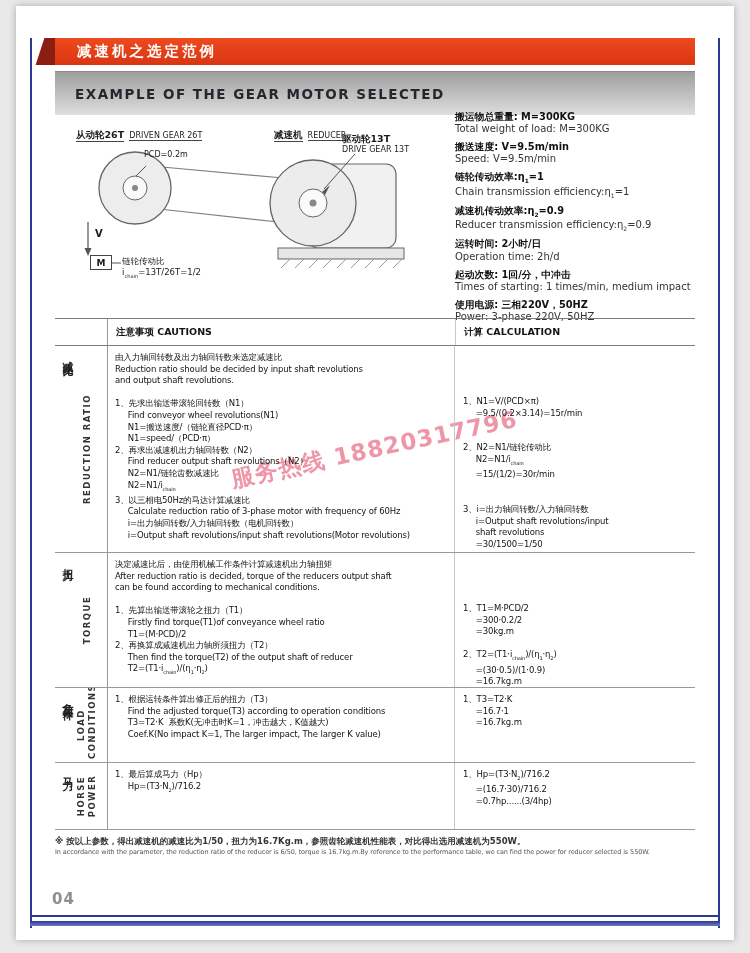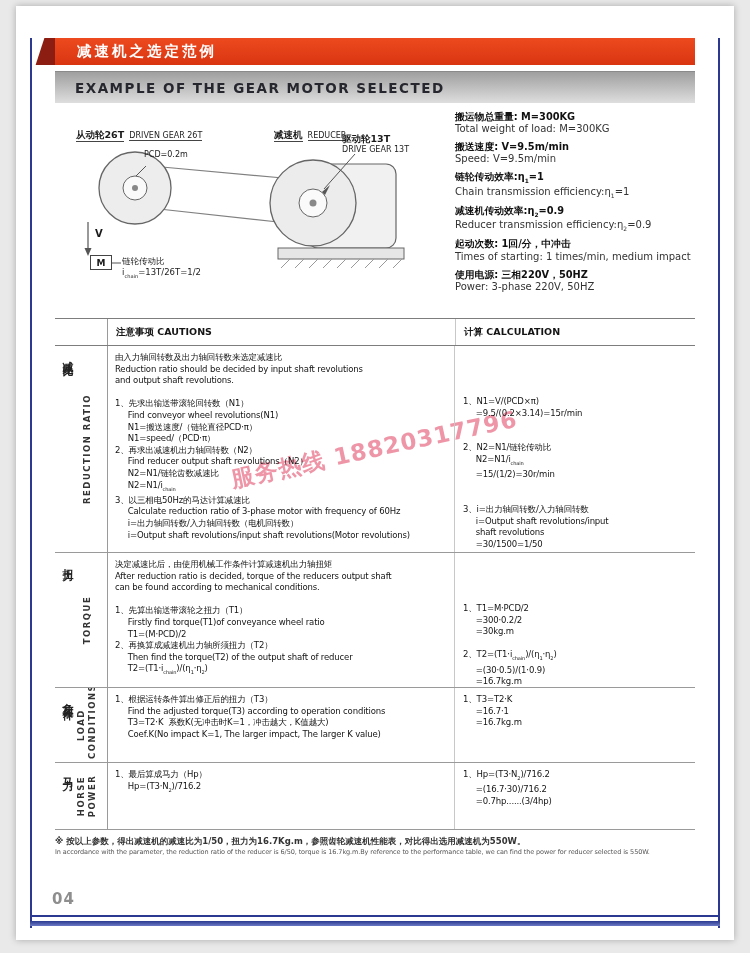--- a/index.html
+++ b/index.html
@@ -11,21 +11,21 @@
   
   .vline { position:absolute; top:38px; width:2px; height:890px; background:#2b3990; }
   .vline.left { left:30px; } .vline.right { left:718px; }
   .bline1 { position:absolute; left:30px; top:915px; width:690px; height:2px; background:#2b3990; }
   .bline2 { position:absolute; left:30px; top:921px; width:690px; height:5px; background:linear-gradient(180deg,#2b3990,#6a79c4); }
 
   
   .banner-red { position:absolute; left:55px; top:38px; width:640px; height:27px; background:linear-gradient(180deg,#ee4a1f,#d93511); display:flex; align-items:center; padding-left:22px; }
   .banner-corner { position:absolute; left:40px; top:38px; width:30px; height:27px; background:#8c1d12; transform:skewX(-18deg); }
   .banner-red .t { position:relative; color:#fff; font-weight:bold; font-size:14.5px; letter-spacing:3px; }
-  .banner-gray { position:absolute; left:55px; top:71px; width:640px; height:32px; background:linear-gradient(180deg,#9f9f9f,#dedede); display:flex; align-items:center; padding-left:20px; border-top:1px solid #8a8a8a; }
+  .banner-gray { position:absolute; left:55px; top:71px; width:640px; height:44px; background:linear-gradient(180deg,#9f9f9f,#dedede); display:flex; align-items:center; padding-left:20px; border-top:1px solid #8a8a8a; }
   .banner-gray .t { color:#26262e; font-weight:bold; font-size:13.5px; letter-spacing:1.5px; }
 
   
   .diagram { position:absolute; left:50px; top:110px; width:400px; height:205px; }
   .diagram svg { position:absolute; left:0; top:0; }
   .dlbl { position:absolute; line-height:1.15; white-space:nowrap; }
   .dlbl .cn { font-weight:bold; font-size:9.5px; }
   .dlbl .en { font-size:8px; color:#222; }
   .dlbl.ul .cn, .dlbl.ul .en { border-bottom:1px solid #444; display:inline-block; }
   .lbl-driven { left:26px; top:14px; }
@@ -159,20 +159,24 @@
     </div>
     <div class="spec">
       <div class="s-cn">链轮传动效率:η<sub>1</sub>=1</div>
       <div class="s-en">Chain transmission efficiency:η<sub>1</sub>=1</div>
     </div>
     <div class="spec">
       <div class="s-cn">减速机传动效率:η<sub>2</sub>=0.9</div>
       <div class="s-en">Reducer transmission efficiency:η<sub>2</sub>=0.9</div>
     </div>
     <div class="spec">
+      <div class="s-cn">运转时间: 2小时/日</div>
+      <div class="s-en">Operation time: 2h/d</div>
+    </div>
+    <div class="spec">
       <div class="s-cn">起动次数: 1回/分，中冲击</div>
       <div class="s-en">Times of starting: 1 times/min, medium impact</div>
     </div>
     <div class="spec">
       <div class="s-cn">使用电源: 三相220V，50HZ</div>
       <div class="s-en">Power: 3-phase 220V, 50HZ</div>
     </div>
   </div>
 
   <div class="watermark">服务热线 18820317796</div>

